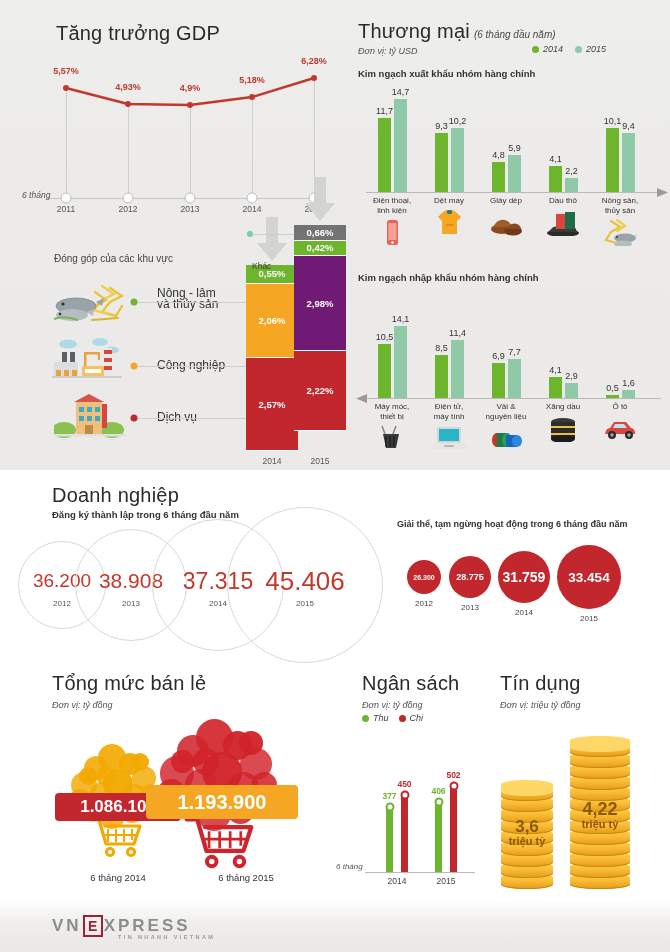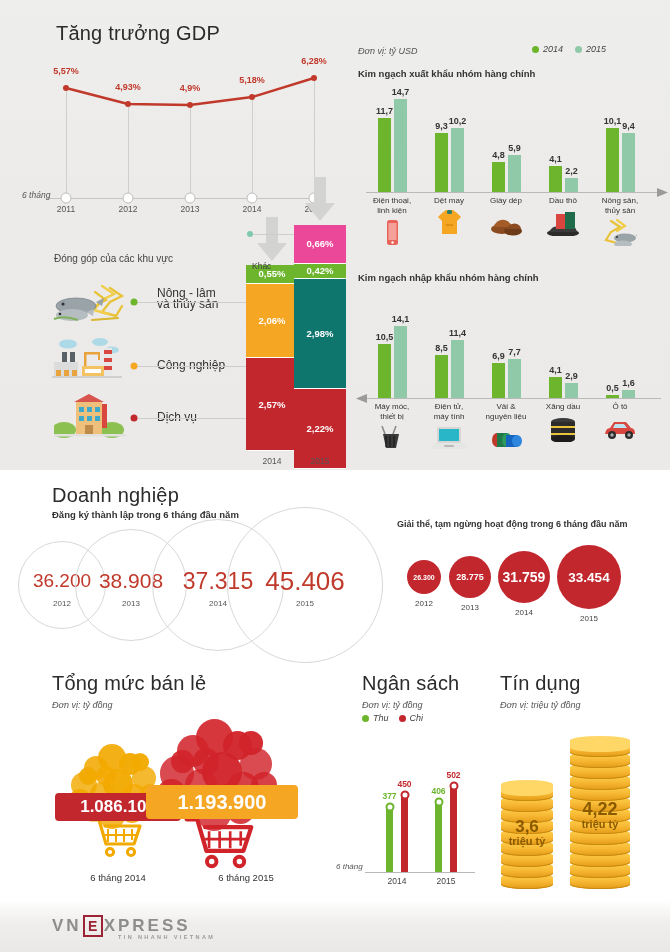--- a/index.html
+++ b/index.html
@@ -51,21 +51,21 @@
   .stack { position:absolute; width:52px; }
   .seg { position:relative; width:100%; display:flex; align-items:center;
          justify-content:center; color:#fff; font-size:9.5px; font-weight:bold;
          border-bottom:1px solid #fff; }
   .stk-year { position:absolute; font-size:8.5px; color:#555; transform:translateX(-50%); }
   #trade-sub   { position:absolute; left:358px; top:46px; }
   #trade-legend{ position:absolute; left:532px; top:44px; display:flex; gap:12px; align-items:center; }
   .lg { display:flex; gap:4px; align-items:center; font-size:9px; font-style:italic; color:#444; }
   .lg i { width:7px; height:7px; border-radius:50%; display:block; }
   .bcol { position:absolute; bottom:0; width:13px; }
-  .bval { position:absolute; font-size:9px; font-weight:bold; color:#333;
+  .bval { position:absolute; font-size:9px; font-weight:normal; color:#333;
           transform:translateX(-50%); white-space:nowrap; }
   .baxis { position:absolute; height:1px; background:#b9b9b7; }
   .bcat { position:absolute; font-size:8px; color:#333; text-align:center;
           line-height:10px; transform:translateX(-50%); }
 
   
   #biz-title { position:absolute; left:52px; top:484px; }
   #biz-sub   { position:absolute; left:52px; top:509px; font-size:9.5px; color:#333; font-weight:bold;}
   .ring { position:absolute; border:1px solid #d8d8d6; border-radius:50%; }
   .ring-val { position:absolute; color:#c0392b; transform:translate(-50%,-50%); white-space:nowrap;}
@@ -182,20 +182,24 @@
       <rect x="41" y="15" width="5" height="5" fill="#3FA9C9"></rect>
       <rect x="25" y="24" width="5" height="5" fill="#3FA9C9"></rect>
       <rect x="33" y="24" width="5" height="5" fill="#3FA9C9"></rect>
       <rect x="41" y="24" width="5" height="5" fill="#3FA9C9"></rect>
       <rect x="31" y="33" width="8" height="9" fill="#C08A4A"></rect>
       <rect x="48" y="12" width="5" height="24" fill="#D9453F"></rect>
       <rect x="0" y="42" width="72" height="2.5" fill="#E0E0DE"></rect>
     </g>
   </svg>
 
+  <div style="position:absolute;left:358px;top:20px;display:flex;align-items:baseline;gap:4px">
+    <span class="h1">Thương mại</span>
+    <span class="h1s">(6 tháng đầu năm)</span>
+  </div>
   <div class="sub" id="trade-sub">Đơn vị: tỷ USD</div>
   <div id="trade-legend">
       <div class="lg">
         <i style="background:#6CB52D"></i>
         <span>2014</span>
       </div>
       <div class="lg">
         <i style="background:#8FC9A8"></i>
         <span>2015</span>
       </div>
@@ -276,23 +280,23 @@
       <div class="stack" style="left: 246px; top: 264.52px; height: 186.48px;">
         <div class="seg" style="height: 19.8px; background: rgb(108, 181, 45);">0,55%</div>
         <div class="seg" style="height: 74.16px; background: rgb(245, 166, 35);">2,06%</div>
         <div class="seg" style="height: 92.52px; background: rgb(193, 39, 45);">2,57%</div>
       </div>
       <div class="stk-year" style="left: 272px; top: 456px;">2014</div>
       <svg style="position:absolute;left:255px;top:216.51999999999998px;width:34px;height:46px">
         <path d="M11 0 h12 v26 h9 L17 44 L2 26 h9 z" fill="#d3d3d1"></path>
       </svg>
       <div class="stack" style="left: 294px; top: 224.92px; height: 226.08px;">
-        <div class="seg" style="height: 39px; background: #ec4899; text-align: right;">0,66%</div>
+        <div class="seg" style="height: 16px; background: #737373; text-align: right;">0,66%</div>
         <div class="seg" style="height: 15.12px; background: rgb(108, 181, 45);">0,42%</div>
-        <div class="seg" style="height: 110px; background: #0f766e;">2,98%</div>
+        <div class="seg" style="height: 95px; background: #701a75;">2,98%</div>
         <div class="seg" style="height: 79.92px; background: rgb(193, 39, 45);">2,22%</div>
       </div>
       <div class="stk-year" style="left: 320px; top: 456px;">2015</div>
       <svg style="position:absolute;left:303px;top:176.91999999999996px;width:34px;height:46px">
         <path d="M11 0 h12 v26 h9 L17 44 L2 26 h9 z" fill="#d3d3d1"></path>
       </svg>
       <div style="position: absolute; left: 252px; top: 223px; font-size: 8.5px; color: rgb(68, 68, 68); margin-top: 38px;">Khác</div>
       <div style="position: absolute; left: 250px; top: 233.92px; width: 44px; height: 1px; background: rgb(205, 205, 203);"></div>
       <div style="position: absolute; left: 247px; top: 230.92px; width: 6px; height: 6px; border-radius: 50%; background: rgb(127, 201, 174);"></div>
       <div class="secttl" style="left: 358px; top: 68px; position: absolute;">Kim ngạch xuất khẩu nhóm hàng chính</div>

